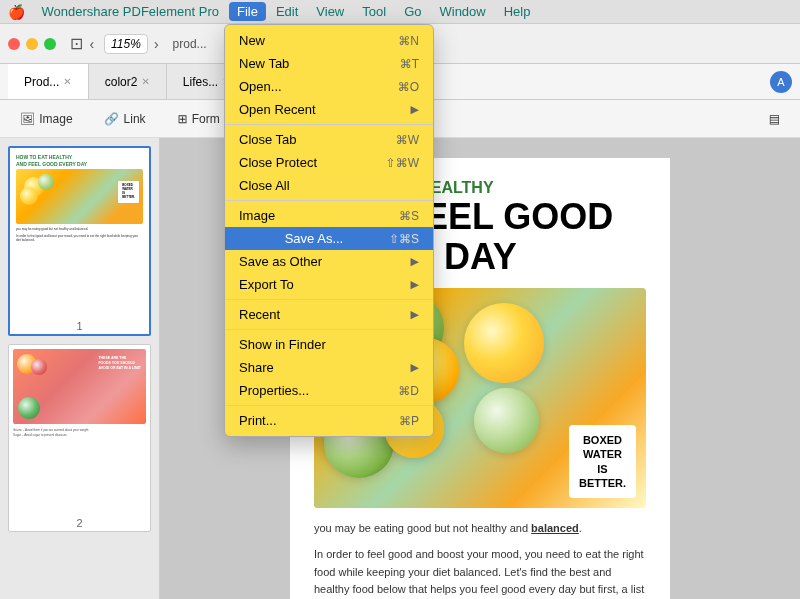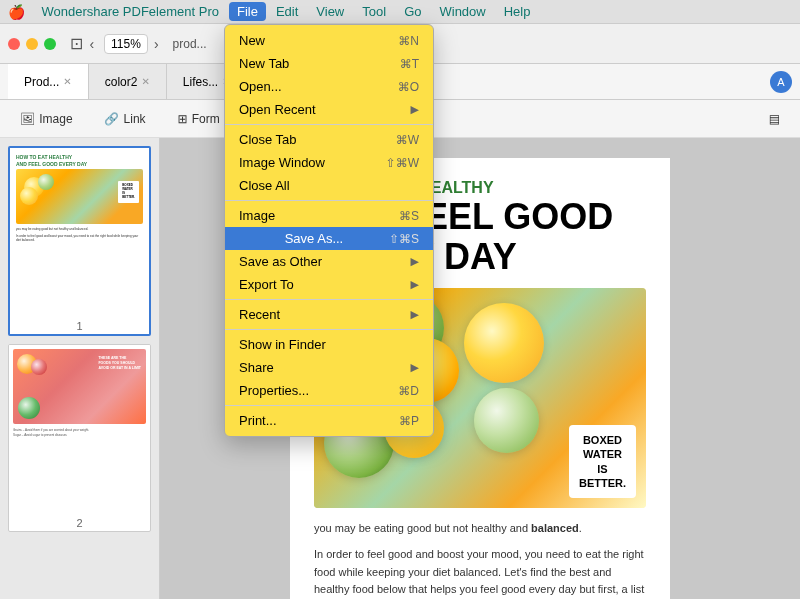--- a/index.html
+++ b/index.html
@@ -40,21 +40,21 @@
       padding: 0 8px;
       gap: 6px;
       position: relative;
       z-index: 99;
     }
     .traffic-lights { display: flex; gap: 6px; align-items: center; margin-right: 8px; }
     .tl { width: 12px; height: 12px; border-radius: 50%; }
     .tl-red { background: #ff5f57; }
     .tl-yellow { background: #febc2e; }
     .tl-green { background: #28c840; }
-    .toolbar-zoom { font-size: 12px; background: #fff; border: 1px solid #ccc; border-radius: 4px; padding: 2px 6px; margin-left: 4px; }
+    .toolbar-zoom { font-size: 12px; background: #fff; border: 1px solid #ccc; border-radius: 4px; padding: 2px 6px; margin-left: 4px; font-style: italic; }
     .toolbar-prod { font-size: 12px; color: #555; margin-left: 8px; }
 
     
     .tabs-bar {
       height: 36px;
       background: #f5f5f5;
       border-bottom: 1px solid #ccc;
       display: flex;
       align-items: center;
       padding: 0 8px;
@@ -362,21 +362,21 @@
         <div style="position:absolute;top:5px;left:60px;width:70px;height:70px;border-radius:50%;background:radial-gradient(circle at 35% 35%,#f1f8e9,#aed581 40%,#7cb342 70%,#558b2f);box-shadow:0 2px 8px rgba(0,0,0,0.15);"></div>
         <div style="position:absolute;top:70px;left:20px;width:55px;height:55px;border-radius:50%;background:radial-gradient(circle at 35% 35%,#fff9c4,#ffd740 40%,#f9a825 70%,#ef6c00);box-shadow:0 2px 8px rgba(0,0,0,0.15);"></div>
         <div style="position:absolute;top:50px;left:80px;width:65px;height:65px;border-radius:50%;background:radial-gradient(circle at 35% 35%,#fff9c4,#ffd740 40%,#ffab00 70%,#f57c00);box-shadow:0 2px 8px rgba(0,0,0,0.15);"></div>
         <div style="position:absolute;top:120px;left:10px;width:70px;height:70px;border-radius:50%;background:radial-gradient(circle at 35% 35%,#f1f8e9,#aed581 40%,#7cb342 70%,#33691e);box-shadow:0 2px 8px rgba(0,0,0,0.15);"></div>
         <div style="position:absolute;top:110px;left:70px;width:60px;height:60px;border-radius:50%;background:radial-gradient(circle at 35% 35%,#fff9c4,#ffd740 40%,#ffab00);box-shadow:0 2px 8px rgba(0,0,0,0.15);"></div>
         <div style="position:absolute;top:15px;left:150px;width:80px;height:80px;border-radius:50%;background:radial-gradient(circle at 35% 35%,#fff9c4,#ffd740 40%,#f9a825);box-shadow:0 2px 8px rgba(0,0,0,0.15);"></div>
         <div style="position:absolute;top:100px;left:160px;width:65px;height:65px;border-radius:50%;background:radial-gradient(circle at 35% 35%,#f1f8e9,#c5e1a5 40%,#7cb342);box-shadow:0 2px 8px rgba(0,0,0,0.15);"></div>
         <div class="boxed-water" style="position:relative;z-index:5;font-size:11px;line-height:1.3;padding:8px 10px;">BOXED<br>WATER<br>IS<br>BETTER.</div>
       </div>
       <div class="page-body">
-        <p>you may be eating good but not healthy and <span style="font-weight:bold;">balanced</span>.</p>
+        <p>you may be eating good but not healthy and <span style="font-weight:bold;text-decoration:underline;">balanced</span>.</p>
         <p>In order to feel good and boost your mood, you need to eat the right food while keeping your diet balanced. Let's find the best and healthy food below that helps you feel good every day but first, a list of food items that you should eat in a limit.</p>
 
       </div>
     </div>
   </div>
 </div>
 
 <div class="dropdown-overlay">
   <div class="file-menu">
     <div class="menu-item">
@@ -394,21 +394,21 @@
     <div class="menu-item">
       <span class="menu-item-label">Open Recent</span>
       <span class="menu-arrow">▶</span>
     </div>
     <div class="menu-separator"></div>
     <div class="menu-item">
       <span class="menu-item-label">Close Tab</span>
       <span class="menu-shortcut">⌘W</span>
     </div>
     <div class="menu-item">
-      <span class="menu-item-label">Image Window</span>
+      <span class="menu-item-label">Close Protect</span>
       <span class="menu-shortcut">⇧⌘W</span>
     </div>
     <div class="menu-item">
       <span class="menu-item-label">Close All</span>
     </div>
     <div class="menu-separator"></div>
     <div class="menu-item">
       <span class="menu-item-label">Image</span>
       <span class="menu-shortcut">⌘S</span>
     </div>

